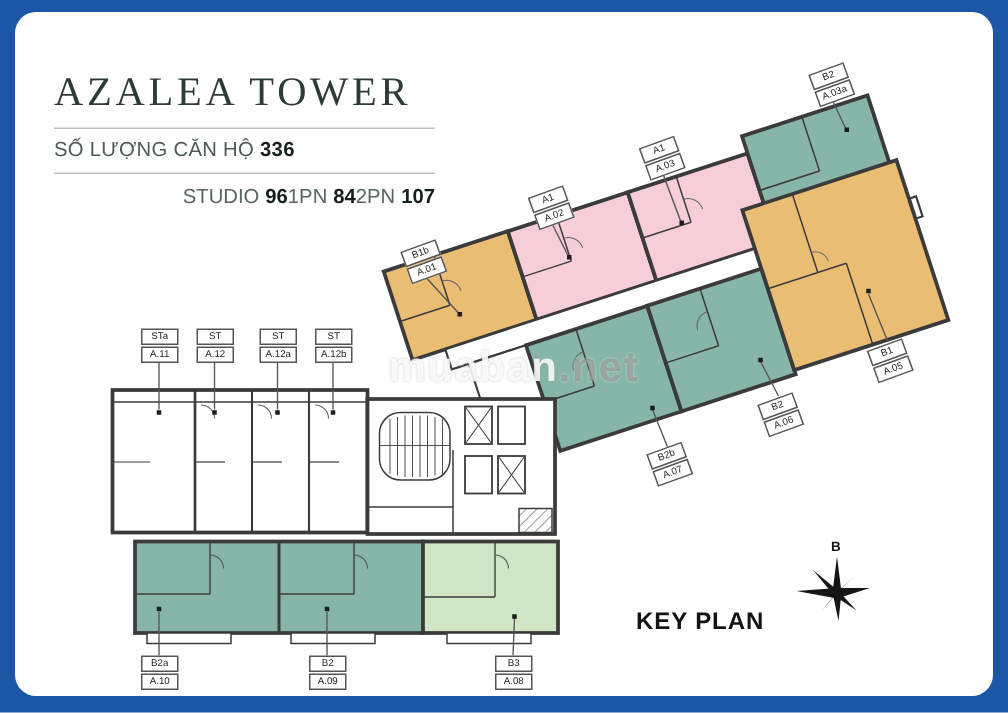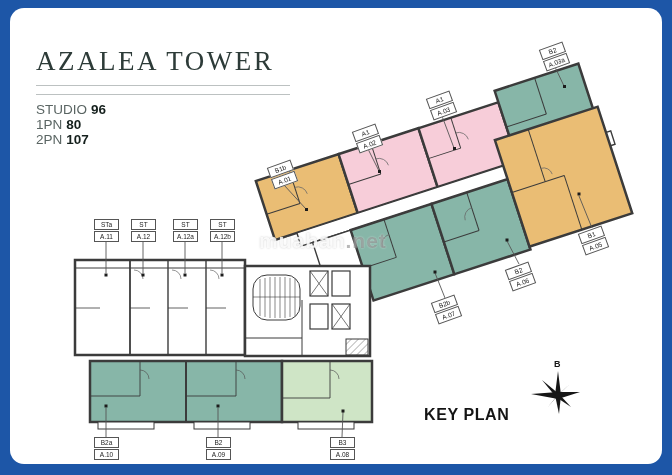--- a/index.html
+++ b/index.html
@@ -15,54 +15,57 @@
   
   .hdr{position:absolute;left:26px;top:38px;width:254px;z-index:4;}
   .hdr-title{
     font-family:"Liberation Serif", serif;
     font-size:27px;letter-spacing:2.5px;color:#2d3b38;
     white-space:nowrap;font-weight:400;
   }
   .hdr-div{height:1px;background:#bcc1c1;margin-top:8px;}
   .hdr-sub{margin-top:6px;font-size:13.5px;color:#4f5a58;letter-spacing:.2px;}
   .hdr-sub b{color:#15201d;margin-left:4px;}
-  .hdr-stats{margin-top:7px;display:flex;justify-content:center;font-size:13.5px;color:#5a6563;flex-direction:column;}
+  .hdr-stats{margin-top:7px;display:flex;justify-content:flex-end;font-size:13.5px;color:#5a6563;}
   .hdr-stats b{color:#15201d;margin-left:4px;}
   
   .ulabel{position:absolute;width:25px;z-index:5;}
   .ulabel .cell{
     border:1px solid #555;background:#fff;font-size:6.5px;line-height:8px;
     color:#222;text-align:center;padding:0.5px 0;
   }
   .ulabel .cell + .cell{margin-top:1px;}
   .tilted{transform:rotate(-20deg);}
   
   .plan-svg{position:absolute;left:0;top:0;z-index:2;}
   
   .keyplan{position:absolute;left:414px;top:398px;font-size:16px;font-weight:bold;
     color:#141414;letter-spacing:.6px;z-index:4;}
   .compass-b{position:absolute;left:544px;top:351px;font-size:9px;font-weight:bold;color:#161616;z-index:4;}
   
-  .wm{position:absolute;left:249px;top:221px;z-index:6;font-size:21px;font-weight:bold;
+  .wm{position:absolute;left:249px;top:221px;z-index:6;font-size:28px;font-weight:bold;
     letter-spacing:1px;white-space:nowrap;text-align:center;}
   .wm .wm-main{color:rgba(255,255,255,0.85);text-shadow:0 0 2px rgba(140,140,140,0.45);}
   .wm .wm-suffix{color:rgba(125,125,125,0.55);text-shadow:0 0 2px rgba(255,255,255,0.5);}
 </style>
 </head>
 <body>
 
 <div class="canvas">
 
   <div class="hdr">
     <div class="hdr-title">AZALEA TOWER</div>
     <div class="hdr-div"></div>
+    <div class="hdr-sub">
+      <span>SỐ LƯỢNG CĂN HỘ</span><b>336</b>
+    </div>
     <div class="hdr-div"></div>
     <div class="hdr-stats">
       <span><span>STUDIO</span><b>96</b></span>
-      <span><span>1PN</span><b>80</b></span>
+      <span><span>1PN</span><b>84</b></span>
       <span><span>2PN</span><b>107</b></span>
     </div>
   </div>
 
   <svg class="plan-svg" width="672" height="475" viewBox="0 0 672 475">
     <defs>
       <pattern id="diag" width="5" height="5" patternUnits="userSpaceOnUse" patternTransform="rotate(45)">
         <line x1="0" y1="0" x2="0" y2="5" stroke="#777" stroke-width="1"></line>
       </pattern>
     </defs>

